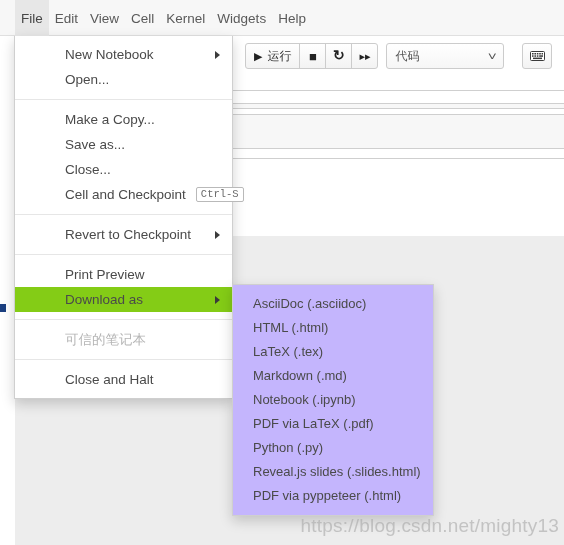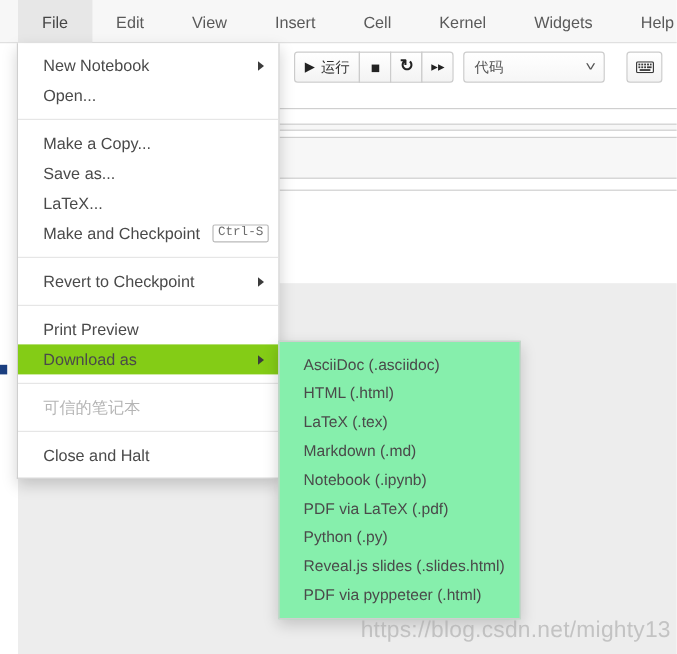--- a/index.html
+++ b/index.html
@@ -38,21 +38,21 @@
     position: absolute;
     left: 15px;
     top: 0;
     height: 36px;
     display: flex;
     align-items: stretch;
   }
   .menu-tab {
     display: flex;
     align-items: center;
-    padding: 0 20px;
+    padding: 0 6px;
     font-size: 13.5px;
     color: #5a5a5a;
     height: 36px;
     box-sizing: border-box;
     cursor: pointer;
     white-space: nowrap;
   }
   .menu-tab.active {
     background: #e7e7e7;
     color: #464646;
@@ -235,20 +235,21 @@
   }
   .mi.hover {
     background: #84cc16;
   }
   .mi.disabled {
     color: #b5b5b5;
     cursor: default;
   }
   .mi .mi-label {
     flex: 0 0 auto;
+    margin-left: 29px;
   }
   .mi .arrow {
     position: absolute;
     right: 12px;
     width: 0; height: 0;
     border-left: 5px solid #3b3b3b;
     border-top: 4px solid transparent;
     border-bottom: 4px solid transparent;
   }
   .mi .kbd {
@@ -268,21 +269,21 @@
     background: #e6e6e6;
     margin: 7px 0 7px 0;
   }
 
   
   .submenu {
     position: absolute;
     left: 232px;
     top: 284px;
     width: 202px;
-    background: #86efac;
+    background: #c4b5fd;
     border: 1px solid #cfcfcf;
     box-shadow: 0 5px 12px rgba(0,0,0,0.18);
     box-sizing: border-box;
     padding: 6px 0 8px 0;
     z-index: 30;
     text-align: center;
   }
   .smi {
     display: flex;
     align-items: center;
@@ -368,23 +369,20 @@
       <div class="menu-tab active">
         <span>File</span>
       </div>
       <div class="menu-tab">
         <span>Edit</span>
       </div>
       <div class="menu-tab">
         <span>View</span>
       </div>
       <div class="menu-tab">
-        <span>Insert</span>
-      </div>
-      <div class="menu-tab">
         <span>Cell</span>
       </div>
       <div class="menu-tab">
         <span>Kernel</span>
       </div>
       <div class="menu-tab">
         <span>Widgets</span>
       </div>
       <div class="menu-tab">
         <span>Help</span>
@@ -401,24 +399,24 @@
         <span class="mi-label">Open...</span>
       </div>
       <div class="mdiv"></div>
       <div class="mi">
         <span class="mi-label">Make a Copy...</span>
       </div>
       <div class="mi">
         <span class="mi-label">Save as...</span>
       </div>
       <div class="mi">
-        <span class="mi-label">LaTeX...</span>
-      </div>
-      <div class="mi">
-        <span class="mi-label">Make and Checkpoint</span>
+        <span class="mi-label">Close...</span>
+      </div>
+      <div class="mi">
+        <span class="mi-label">Cell and Checkpoint</span>
         <span class="kbd">Ctrl-S</span>
       </div>
       <div class="mdiv"></div>
       <div class="mi">
         <span class="mi-label">Revert to Checkpoint</span>
         <span class="arrow"></span>
       </div>
       <div class="mdiv"></div>
       <div class="mi">
         <span class="mi-label">Print Preview</span>

